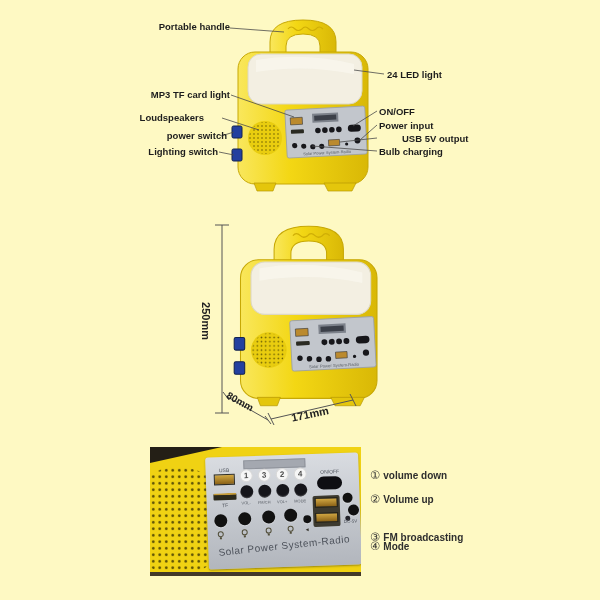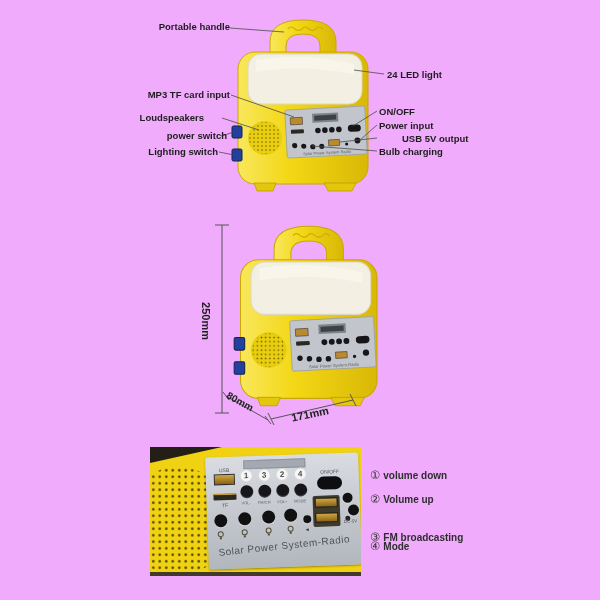--- a/index.html
+++ b/index.html
@@ -1,17 +1,17 @@
 <!DOCTYPE html>
 <html><head>
 <meta charset="utf-8">
 <style>
   * { margin:0; padding:0; box-sizing:border-box; }
   html,body { width:600px; height:600px; background:#ffffff; font-family:"Liberation Sans", sans-serif; }
-  .canvas { position:relative; width:600px; height:600px; background:#f0abfc; overflow:hidden; }
+  .canvas { position:relative; width:600px; height:600px; background:#fef9c3; overflow:hidden; }
   svg.underlay { position:absolute; left:0; top:0; }
   .callout { position:absolute; font-size:9.5px; font-weight:bold; color:#1d1d1d; white-space:nowrap; }
   .callout.r { text-align:left; }
   .callout.l { text-align:right; }
   .dim-label { position:absolute; font-size:11px; font-weight:bold; color:#222; text-align:center; white-space:nowrap; }
   
   .photo { position:absolute; left:150px; top:447px; width:211px; height:129px; background:#f0d213; overflow:hidden; }
   .photo .wedge { position:absolute; left:0; top:0; width:0; height:0;
       border-top:16px solid #241f16; border-right:72px solid transparent; }
   .photo .floor { position:absolute; left:0; bottom:0; width:100%; height:4px; background:#43392a; }
@@ -137,21 +137,21 @@
       <line x1="226" y1="396" x2="268" y2="420"></line>
       <line x1="223" y1="392" x2="229" y2="400"></line>
       <line x1="265" y1="416" x2="271" y2="424"></line>
       <line x1="271" y1="419" x2="353" y2="400"></line>
       <line x1="268" y1="413" x2="274" y2="425"></line>
       <line x1="350" y1="394" x2="356" y2="406"></line>
     </g>
   </svg>
 
   <div class="callout l" style="left:130px; top:21px; width:100px;">Portable handle</div>
-  <div class="callout l" style="left:130px; top:89px; width:100px;">MP3 TF card input</div>
+  <div class="callout l" style="left:130px; top:89px; width:100px;">MP3 TF card light</div>
   <div class="callout l" style="left:104px; top:112px; width:100px;">Loudspeakers</div>
   <div class="callout l" style="left:127px; top:130px; width:100px;">power switch</div>
   <div class="callout l" style="left:118px; top:146px; width:100px;">Lighting switch</div>
 
   <div class="callout r" style="left:387px; top:69px;">24 LED light</div>
   <div class="callout r" style="left:379px; top:106px;">ON/OFF</div>
   <div class="callout r" style="left:379px; top:120px;">Power input</div>
   <div class="callout r" style="left:379px; top:133px;margin-left:23px;">USB 5V output</div>
   <div class="callout r" style="left:379px; top:146px;">Bulb charging</div>
 

